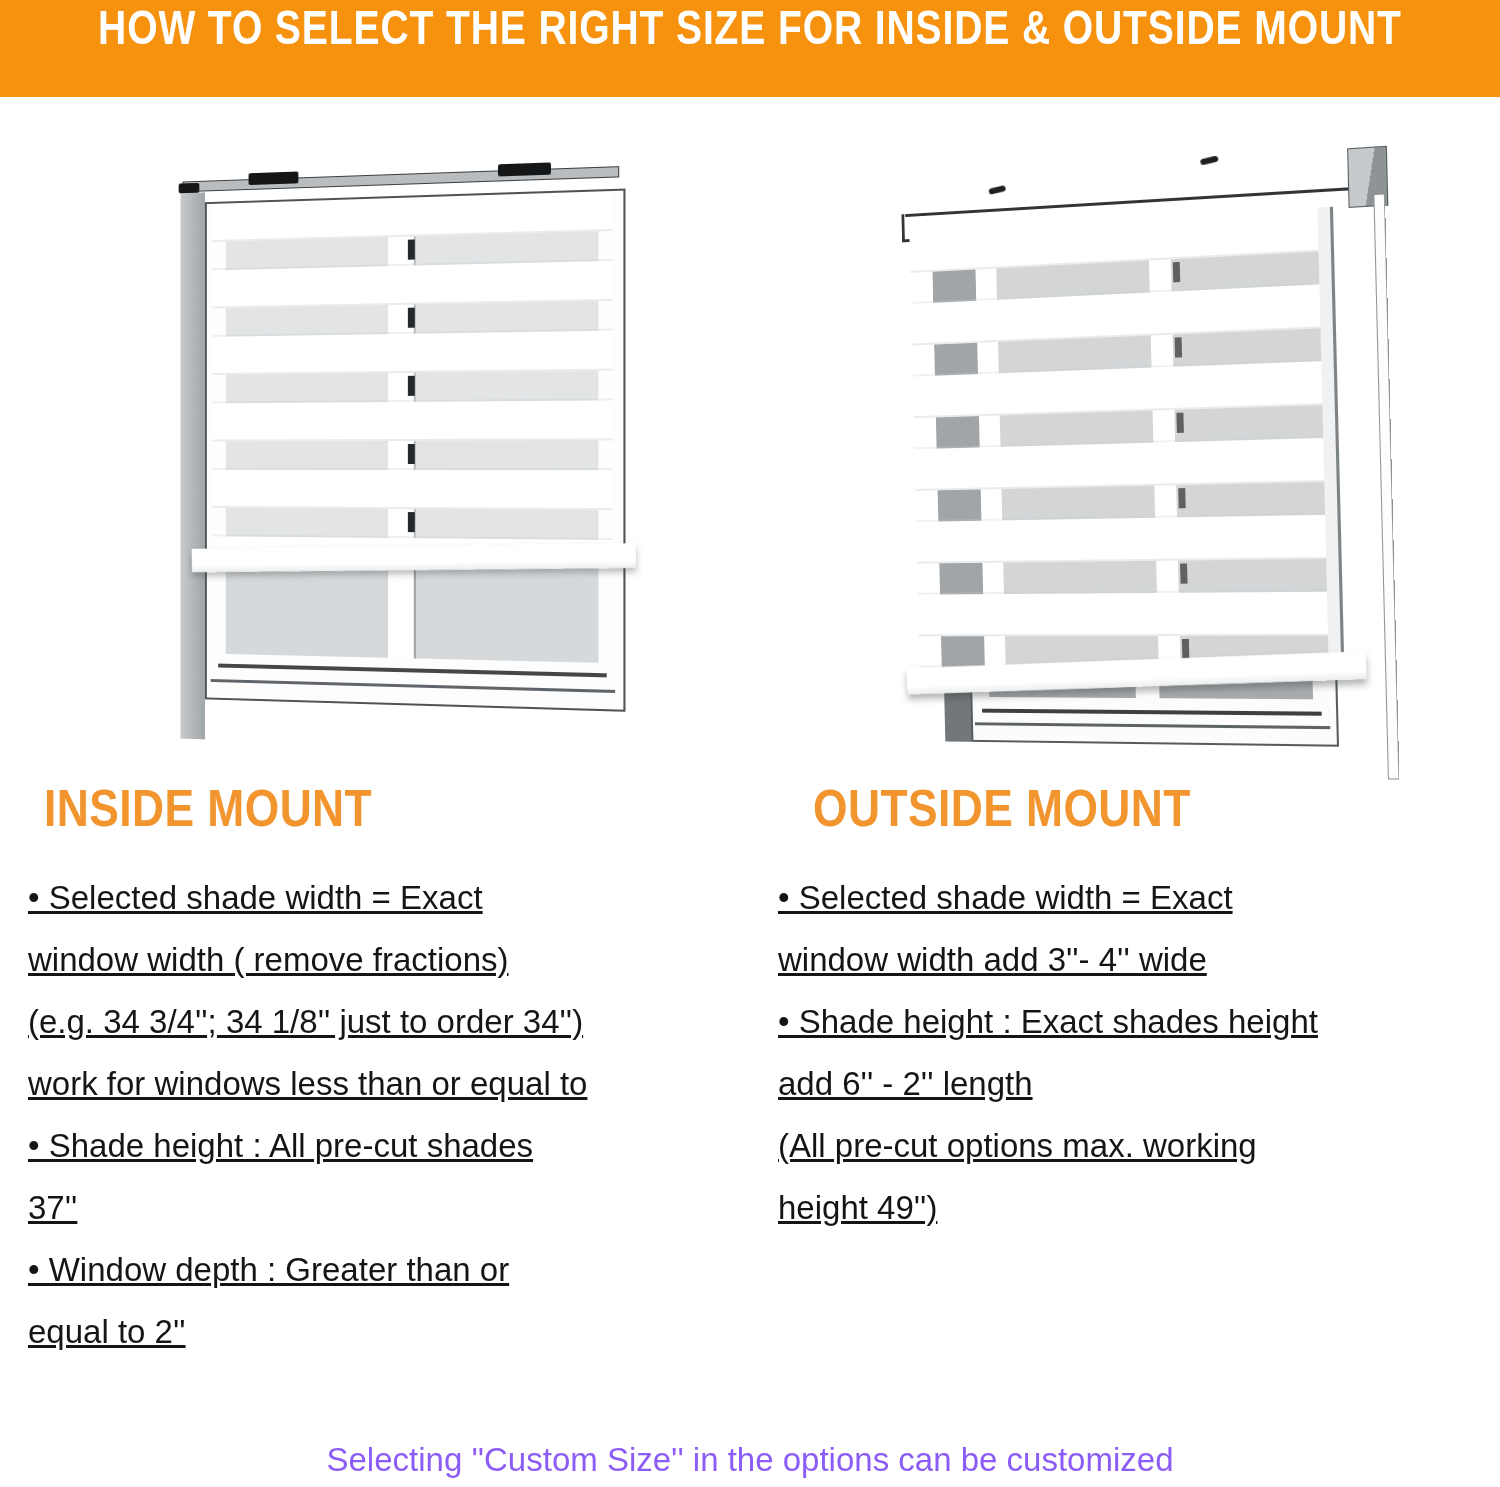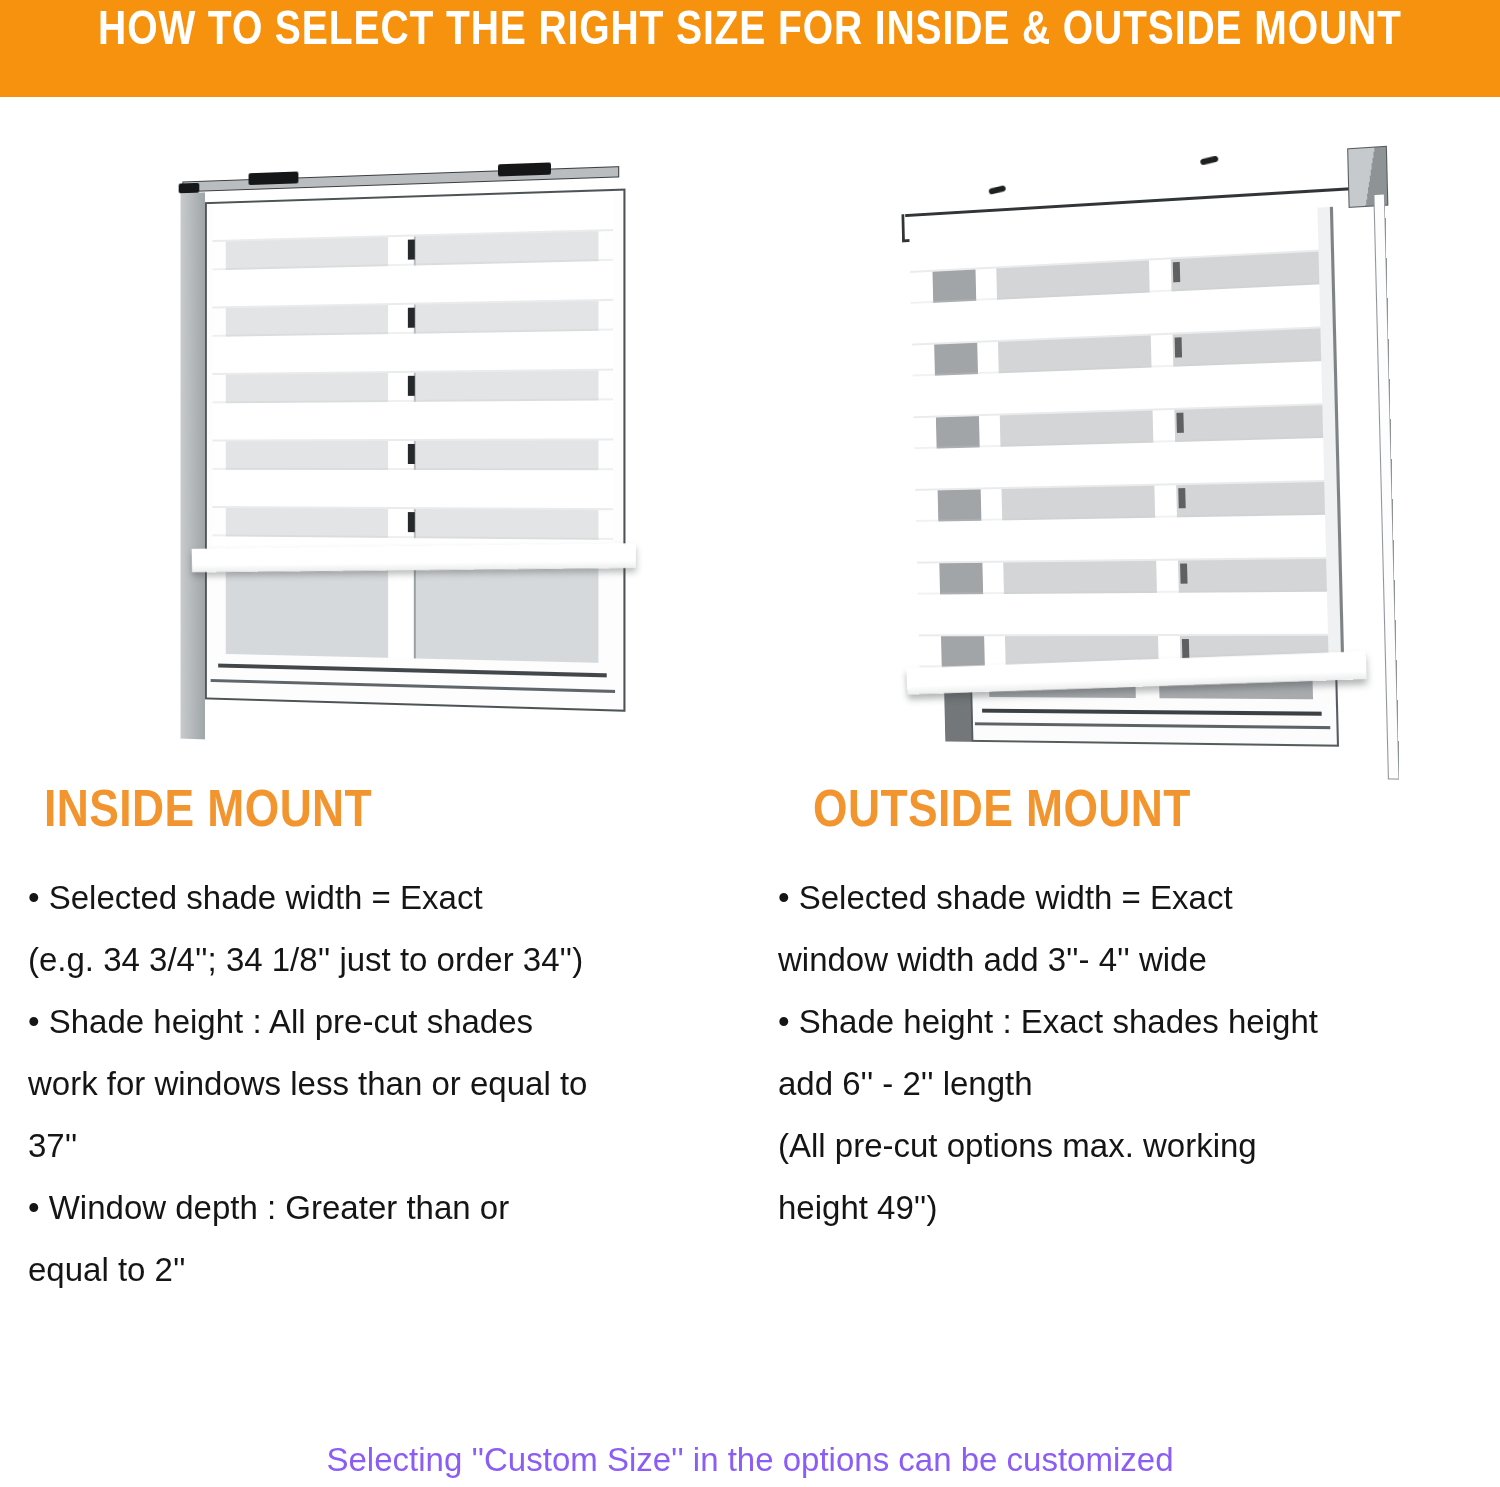--- a/index.html
+++ b/index.html
@@ -20,21 +20,21 @@
   .heading {
     position:absolute; top:779px; margin:0; color:#F2952E; font-weight:700;
     font-size:51px; letter-spacing:0.5px; transform:scaleX(0.87); transform-origin:left center;
     white-space:nowrap;
   }
   .heading-left  { left:44px; }
   .heading-right { left:813px; }
   .body-col { position:absolute; top:867px; color:#151515; font-size:33px; line-height:62px; }
   .body-left  { left:28px;  width:720px; }
   .body-right { left:778px; width:700px; }
-  .line { white-space:pre; }
+  .line { white-space:pre;text-decoration:underline; }
   .footer-note {
     position:absolute; left:0; top:1441px; width:1500px; text-align:center;
     color:#8b5cf6; font-size:33px;
   }
   
   .scene { position:absolute; }
   .scene-inner { position:relative; width:100%; height:100%; }
   .scene * { position:absolute; }
   .scene-left  { left:168px; top:150px; width:455px; height:625px; }
   .scene-left  .scene-inner { transform:perspective(1300px) rotateY(-9deg); }
@@ -144,23 +144,24 @@
       <div class="rs-outerrail"></div>
       <div class="rs-bottomrail"></div>
     </div>
   </div>
 
   <h2 class="heading heading-left">INSIDE MOUNT</h2>
   <h2 class="heading heading-right">OUTSIDE MOUNT</h2>
 
   <div class="body-col body-left">
     <div class="line">• Selected shade width = Exact</div>
+    <div class="line">window width ( remove fractions)</div>
     <div class="line">(e.g. 34 3/4''; 34 1/8'' just to order 34'')</div>
+    <div class="line">work for windows less than or equal to</div>
     <div class="line">• Shade height : All pre-cut shades</div>
-    <div class="line">work for windows less than or equal to</div>
     <div class="line">37''</div>
     <div class="line">• Window depth : Greater than or</div>
     <div class="line">equal to 2''</div>
   </div>
 
   <div class="body-col body-right">
     <div class="line">• Selected shade width = Exact</div>
     <div class="line">window width add 3''- 4'' wide</div>
     <div class="line">• Shade height : Exact shades height</div>
     <div class="line">add 6'' - 2'' length</div>

